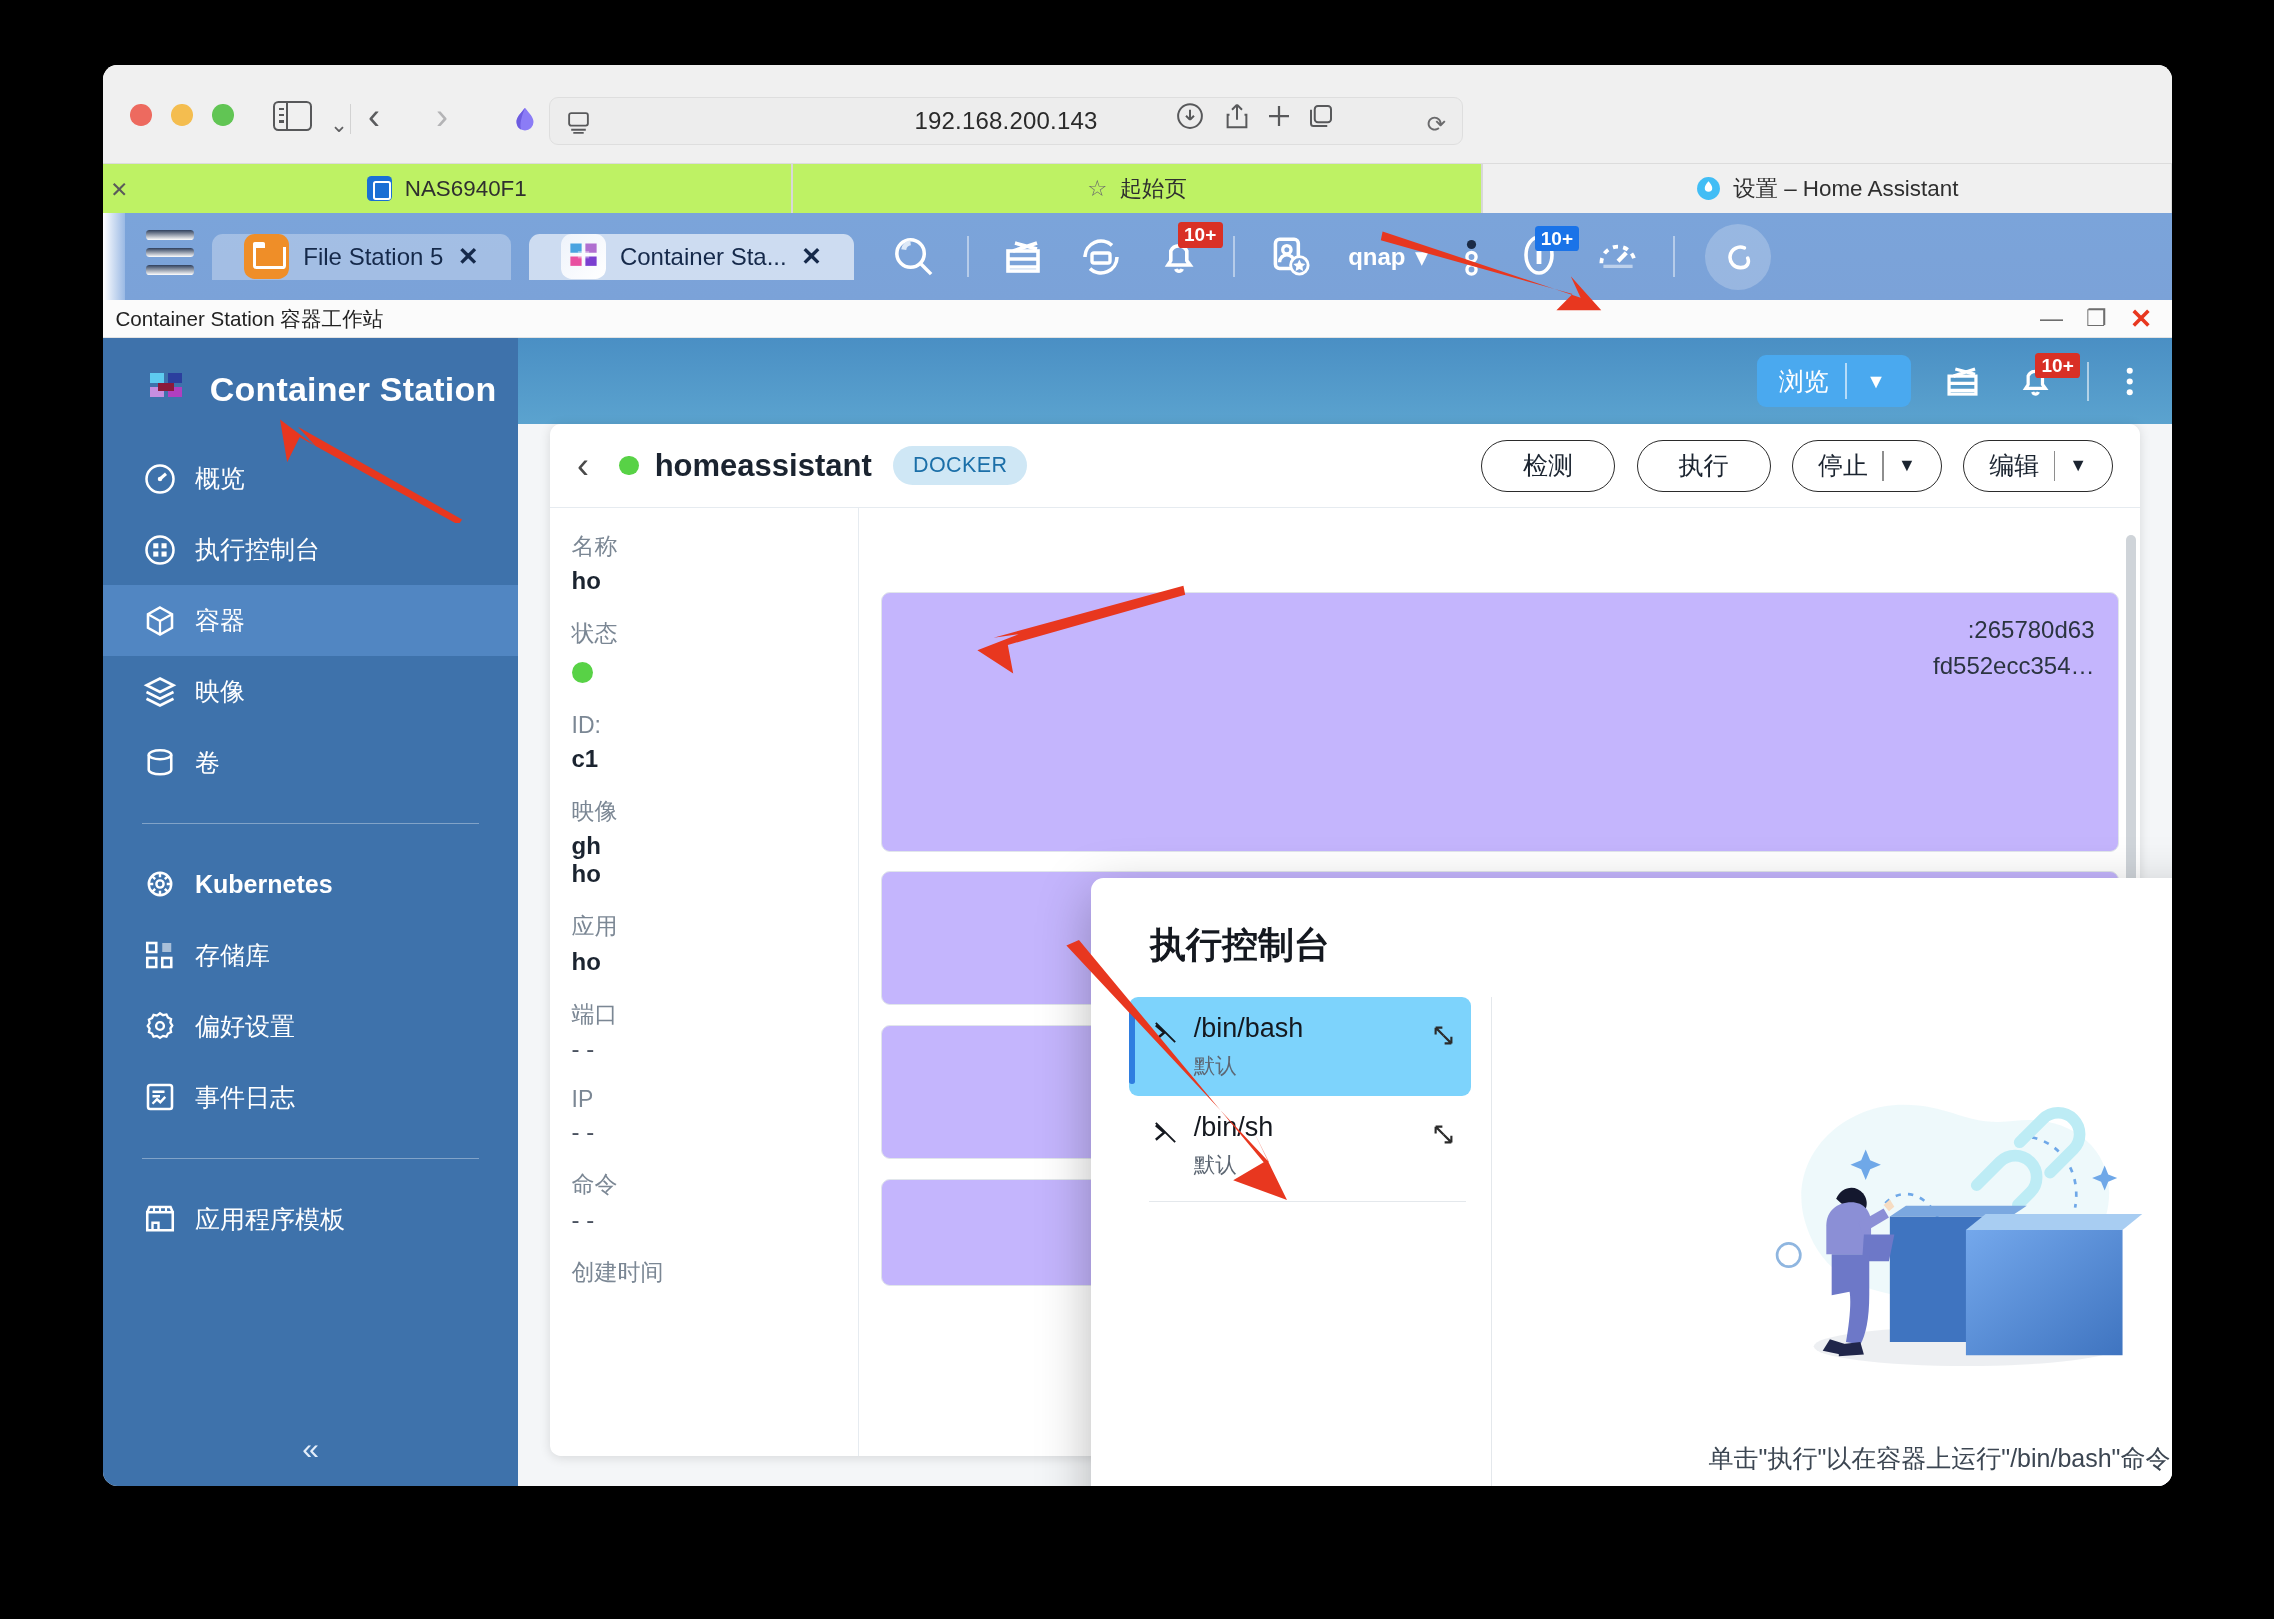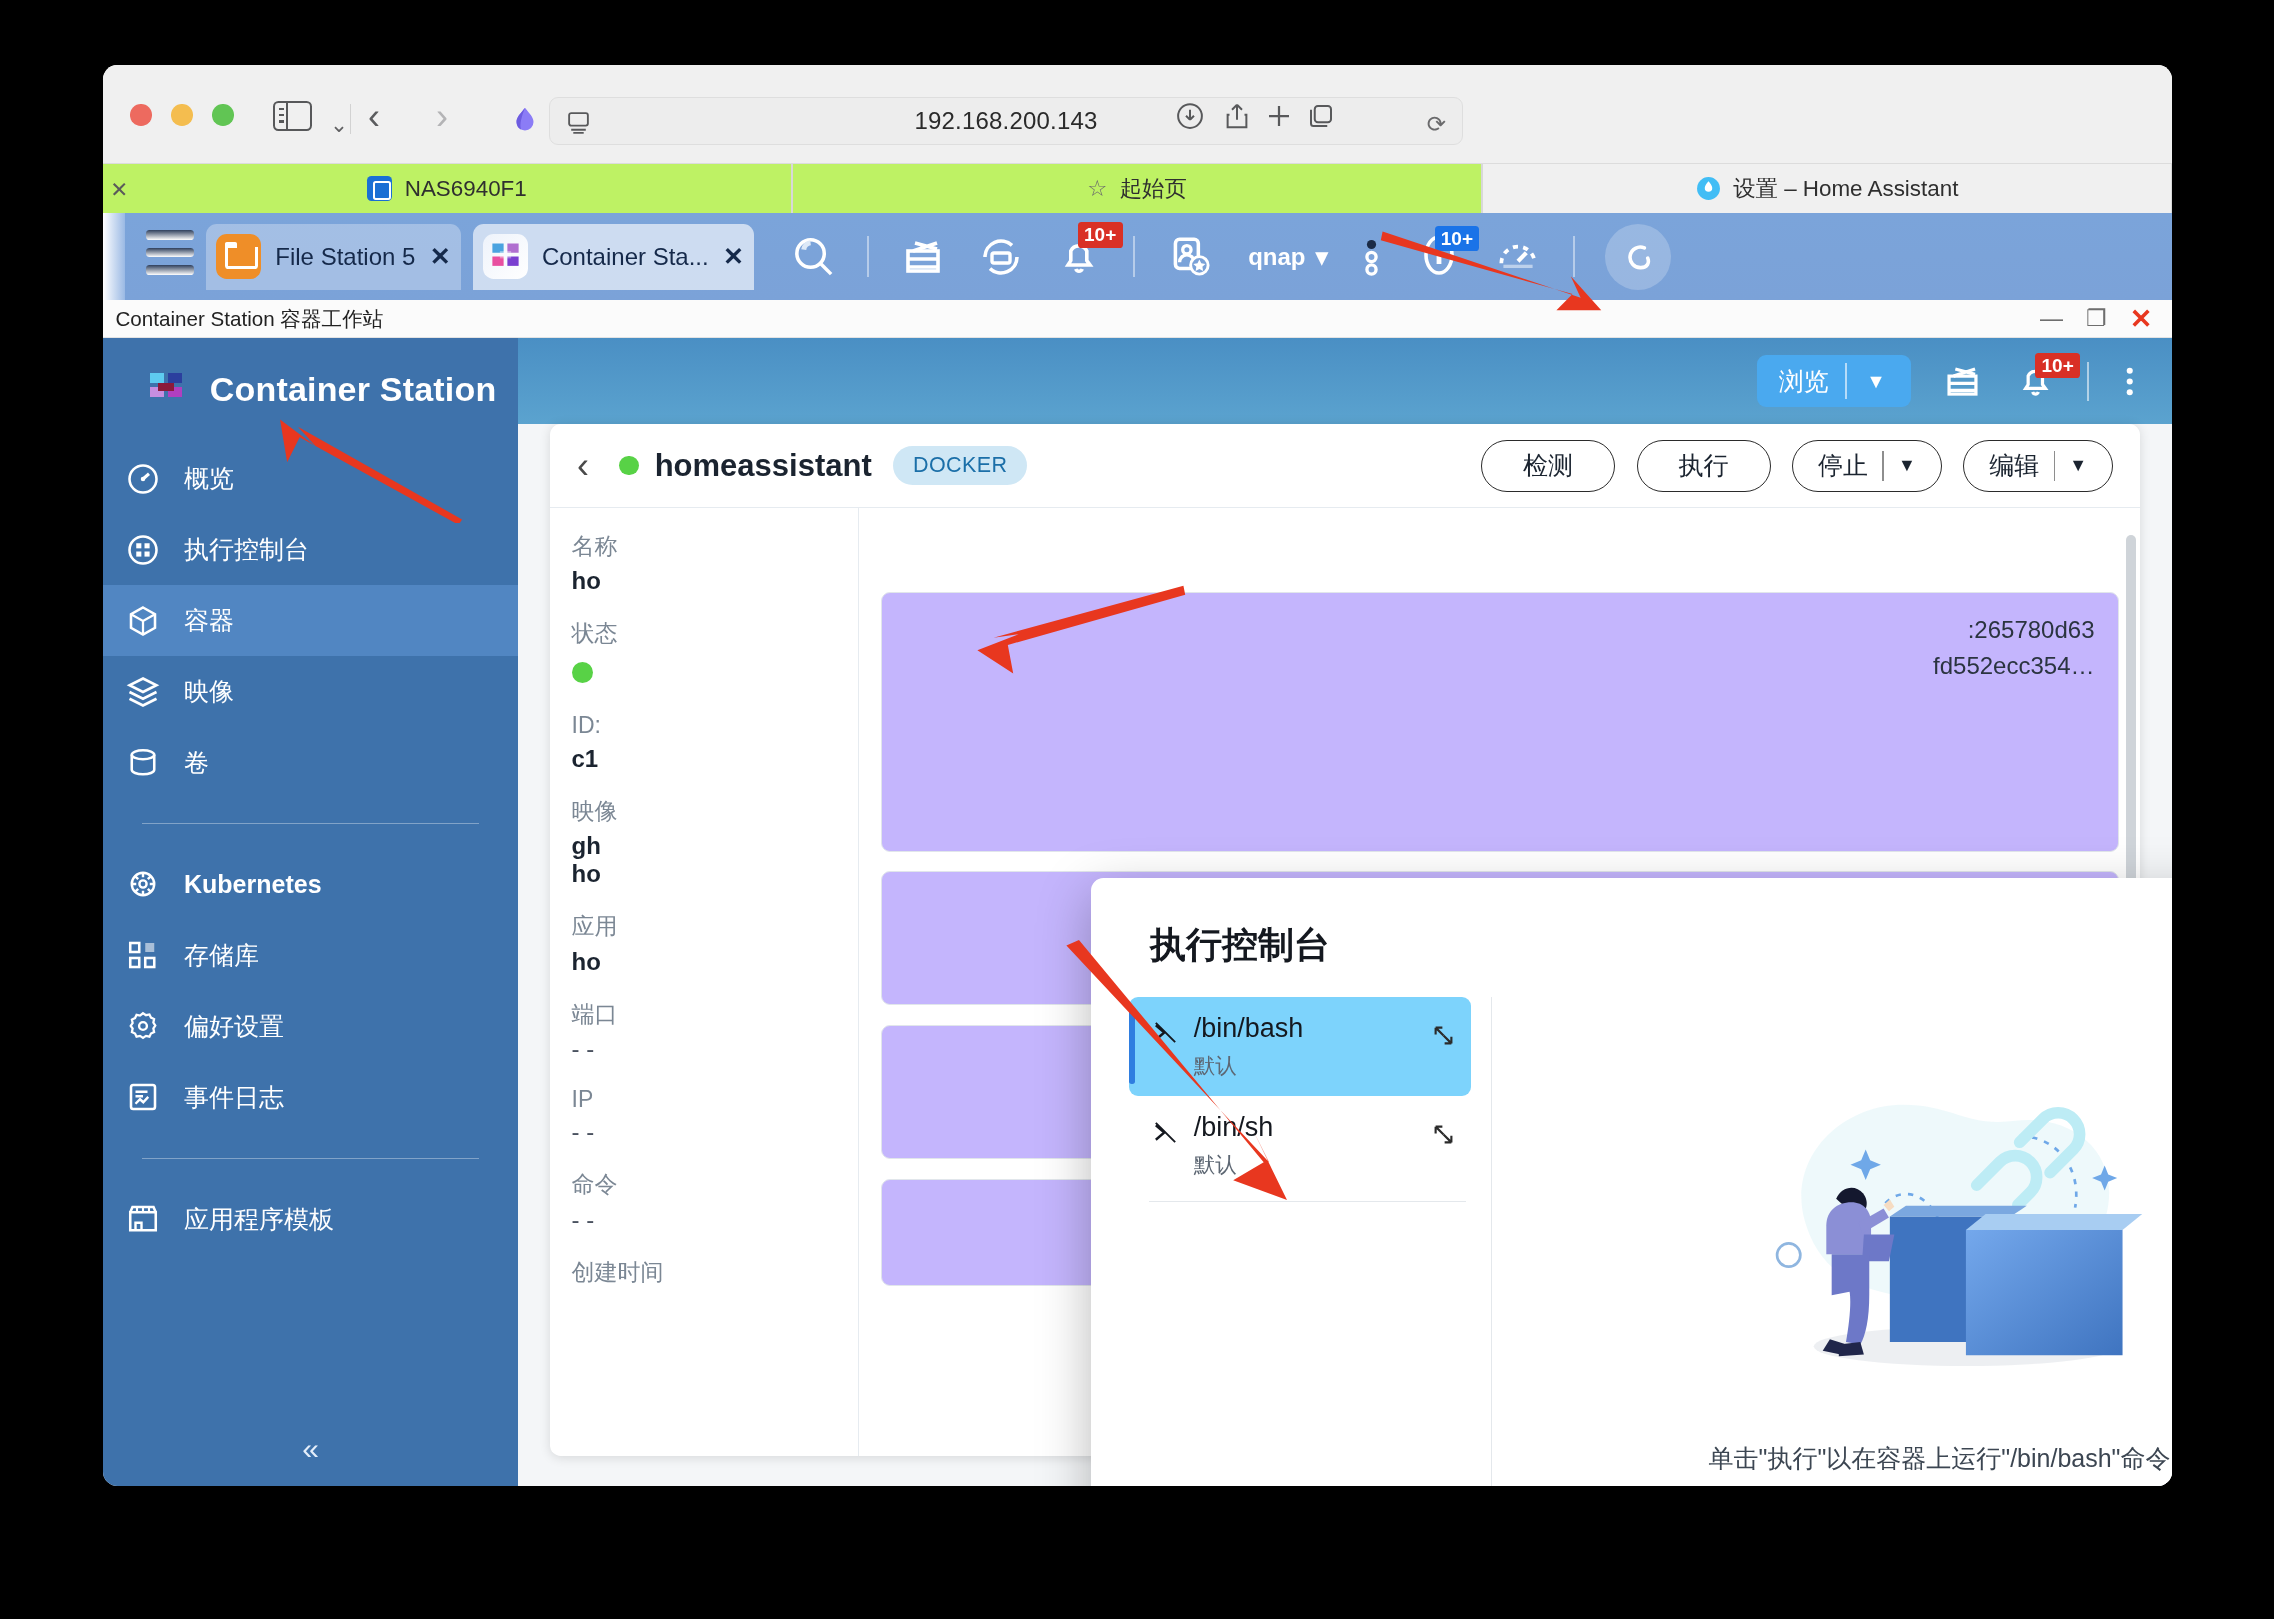--- a/index.html
+++ b/index.html
@@ -85,22 +85,22 @@
     background: linear-gradient(180deg,#7ba4da 0%, #7ba2d8 100%);
     display:flex; align-items:center;
   }
   .qnap-bar:before {
     content:""; position:absolute; left:0; top:0; bottom:0; width:21.5px;
     background: linear-gradient(90deg,#ffffff 0%, #9ab9e4 100%);
   }
   .hamburger { margin-left:43px; width:48px; }
   .hamburger i { display:block; height:9.9px; border-radius:3.6px; background:linear-gradient(180deg,#2e3f5c,#ffffff); margin-bottom:8px; }
   .q-tab {
-    margin-left: 12px; height:66px; border-radius:10.7px 10.7px 0 0;
-    display:flex; align-items:center; gap:14.3px; padding: 0 10px;
+    margin-left: 18px; height:46px; border-radius:10.7px 10.7px 0 0;
+    display:flex; align-items:center; gap:14.3px; padding: 0 32px;
     background: rgba(255,255,255,.30);
     font-size:24px; color:#15294a;
   }
   .q-tab.active { background: rgba(255,255,255,.62); }
   .q-tab .app-ico { width:45px; height:45px; border-radius:10.7px; flex:0 0 auto; }
   .ico-filestation { background:#ef8e28; position:relative; }
   .ico-filestation:after{content:"";position:absolute;left:9px;top:12.5px;width:27px;height:19.7px;border:3.6px solid #fff;border-top:none;border-radius:0 0 3.6px 3.6px;}
   .ico-filestation:before{content:"";position:absolute;left:9px;top:8px;width:11.6px;height:6.3px;background:#fff;border-radius:1.8px 1.8px 0 0;}
   .ico-cstation { background: linear-gradient(135deg,#eef3fb,#ffffff); position:relative; }
   .q-tab .closeX { font-size:25px; font-weight:bold; color:#15294a; }
@@ -127,21 +127,21 @@
   .cs-body { position:absolute; top:38px; left:0; right:0; bottom:0; display:flex; }
 
   
   .cs-sidebar {
     width: 415px; background:#3e72ab; color:#fff; position:relative; flex:0 0 auto;
     display:flex; flex-direction:column;
   }
   .cs-brand { display:flex; align-items:center; gap:19.7px; padding: 27px 0 30px 39px; }
   .cs-brand-text { font-size:34px; font-weight:bold; letter-spacing:0.2px; }
   .nav-item {
-    display:flex; align-items:center; gap:23px; height:71px; padding-left:22px;
+    display:flex; align-items:center; gap:17px; height:71px; padding-left:39px;
     font-size:25px; color:#fff;
   }
   .nav-item.active { background:#5186c2; }
   .nav-item.bold { font-weight:bold; }
   .nav-sep { height:0.9px; background: rgba(255,255,255,.35); margin: 25px 39px 25px 39px; }
   .collapse-btn { position:absolute; left:0; right:0; bottom:19.7px; text-align:center; font-size:30px; color:#e4eefa; }
 
   
   .cs-main { flex:1; position:relative; background:#f4f6f8; overflow:hidden; }
   .cs-header {

